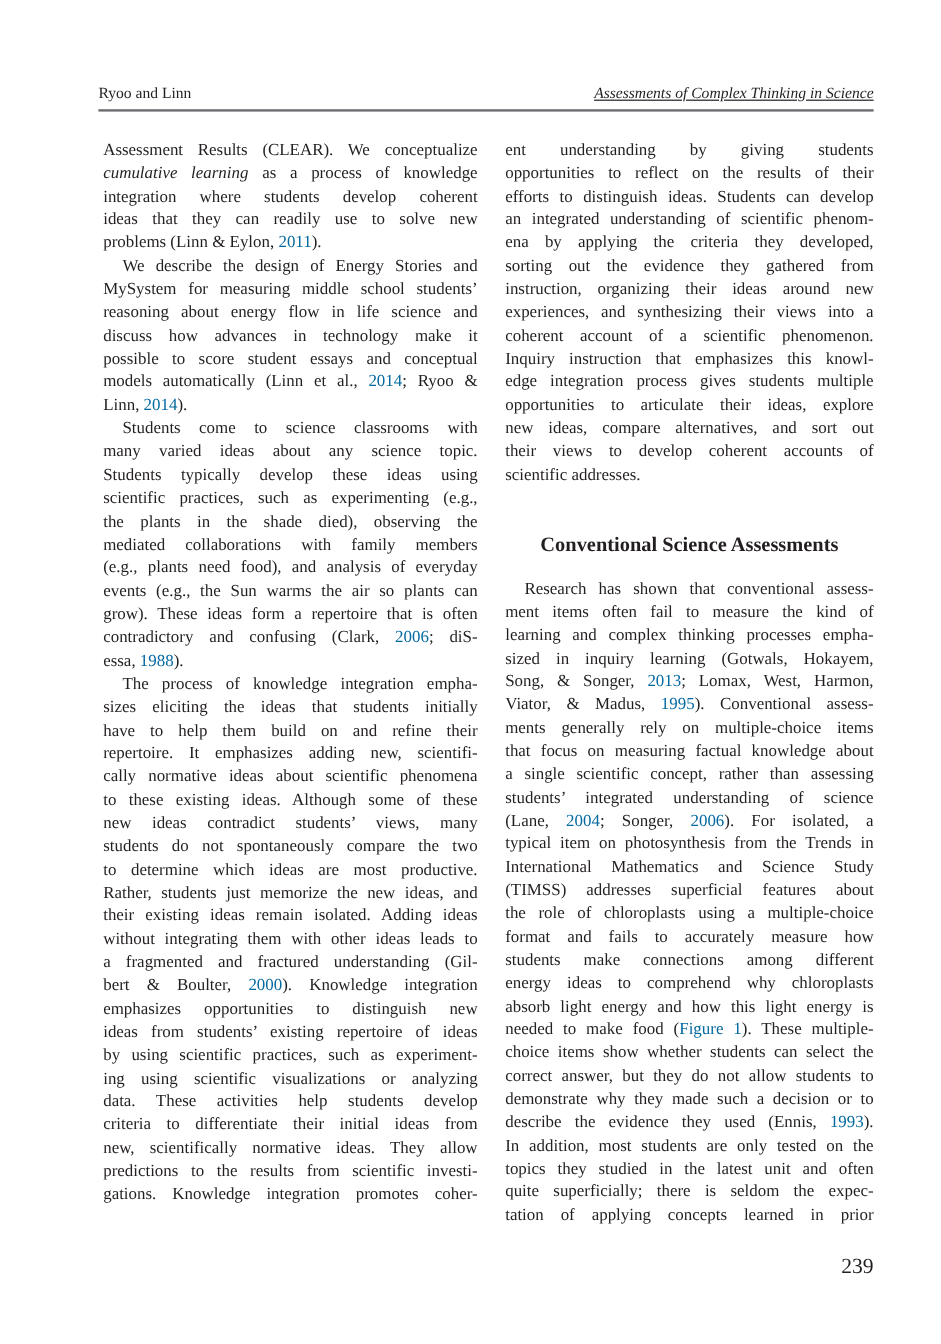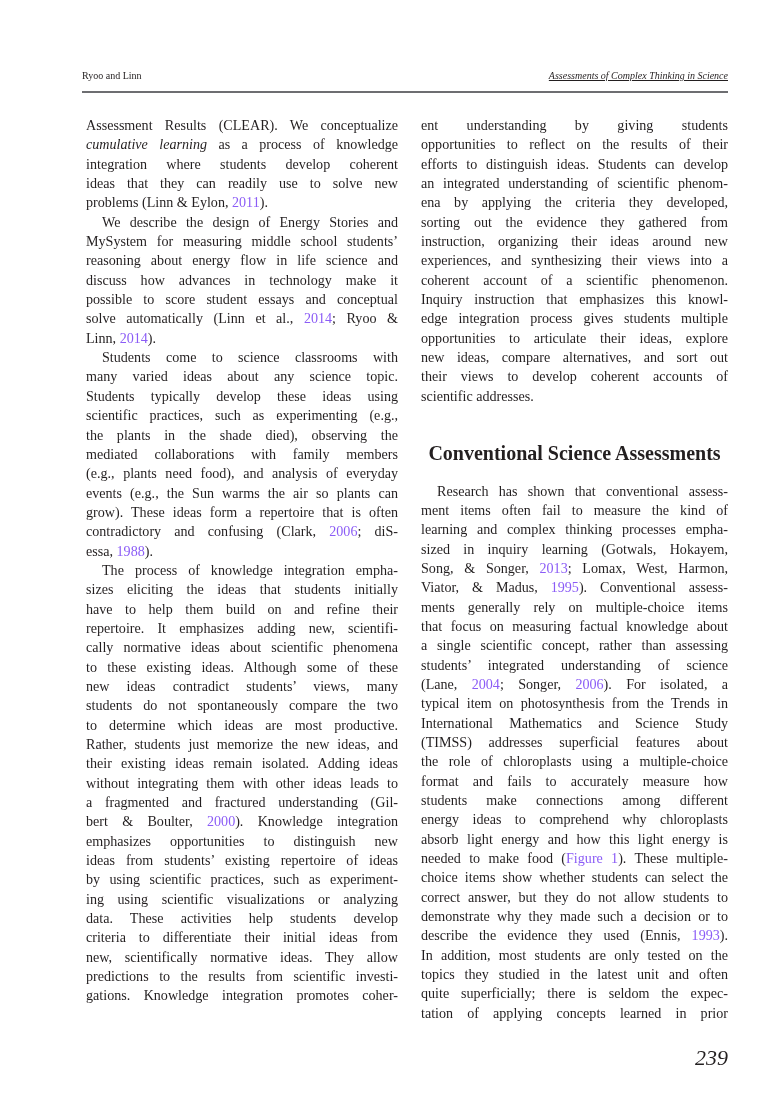--- a/index.html
+++ b/index.html
@@ -1,30 +1,30 @@
 <!DOCTYPE html>
 <html><head>
   <meta charset="utf-8">
   <style>
     html, body { margin: 0; padding: 0; background: #ffffff; }
     body { width: 784px; height: 1120px; position: relative; overflow: hidden;
            font-family: "Liberation Serif", "DejaVu Serif", serif; color: #231f20; }
     .running-head { position: absolute; left: 82px; top: 70px; width: 646px; height: 22px;
-                    font-size: 10px; }
+                    font-size: 13px; }
     .rh-left { position: absolute; left: 0; top: 0; }
     .rh-right { position: absolute; right: 0; top: 0; font-style: italic; text-decoration: underline; }
     .head-rule { position: absolute; left: 82px; top: 91px; width: 646px; height: 2px; background: #6d6e71; }
     .col { position: absolute; top: 116px; font-size: 14.1px; line-height: 19.35px; text-align: justify;
            hyphens: manual; }
     .col-left { left: 86px; width: 312px; }
     .col-right { left: 421px; width: 307px; }
     .col p { margin: 0; text-indent: 0; }
-    .link { color: #8b5cf6; }
-    .heading { font-weight: bold; text-align: center; margin: 38px 0 18px 0 !important; font-size: 20px; }
-    .page-number { position: absolute; right: 56px; top: 1045px; font-size: 22px; font-style: italic; }
+    .link { color: #0369a1; }
+    .heading { font-weight: bold; text-align: center; margin: 38px 0 18px 0 !important; font-size: 17px; }
+    .page-number { position: absolute; right: 56px; top: 1045px; font-size: 18px; }
     .line { display: block; text-align: justify; text-align-last: justify; white-space: nowrap; }
     .line.last { text-align-last: left; }
     .line.ind { padding-left: 16px; font-family: Liberation Serif, serif; }
   </style>
 </head>
 <body>
 
 <div class="running-head">
   <span class="rh-left">Ryoo and Linn</span>
   <span class="rh-right">Assessments of Complex Thinking in Science</span>
@@ -35,21 +35,21 @@
     <span class="line"><span>Assessment Results (CLEAR). We conceptualize</span></span>
     <span class="line"><em>cumulative learning</em><span> as a process of knowledge</span></span>
     <span class="line"><span>integration where students develop coherent</span></span>
     <span class="line"><span>ideas that they can readily use to solve new</span></span>
     <span class="line last"><span>problems (Linn &amp; Eylon, </span><a class="link">2011</a><span>).</span></span>
     <span class="line ind"><span>We describe the design of Energy Stories and</span></span>
     <span class="line"><span>MySystem for measuring middle school students’</span></span>
     <span class="line"><span>reasoning about energy flow in life science and</span></span>
     <span class="line"><span>discuss how advances in technology make it</span></span>
     <span class="line"><span>possible to score student essays and conceptual</span></span>
-    <span class="line"><span>solve automatically (Linn et al., </span><a class="link">2014</a><span>; Ryoo &amp;</span></span>
+    <span class="line"><span>models automatically (Linn et al., </span><a class="link">2014</a><span>; Ryoo &amp;</span></span>
     <span class="line last"><span>Linn, </span><a class="link">2014</a><span>).</span></span>
     <span class="line ind"><span>Students come to science classrooms with</span></span>
     <span class="line"><span>many varied ideas about any science topic.</span></span>
     <span class="line"><span>Students typically develop these ideas using</span></span>
     <span class="line"><span>scientific practices, such as experimenting (e.g.,</span></span>
     <span class="line"><span>the plants in the shade died), observing the</span></span>
     <span class="line"><span>mediated collaborations with family members</span></span>
     <span class="line"><span>(e.g., plants need food), and analysis of everyday</span></span>
     <span class="line"><span>events (e.g., the Sun warms the air so plants can</span></span>
     <span class="line"><span>grow). These ideas form a repertoire that is often</span></span>

